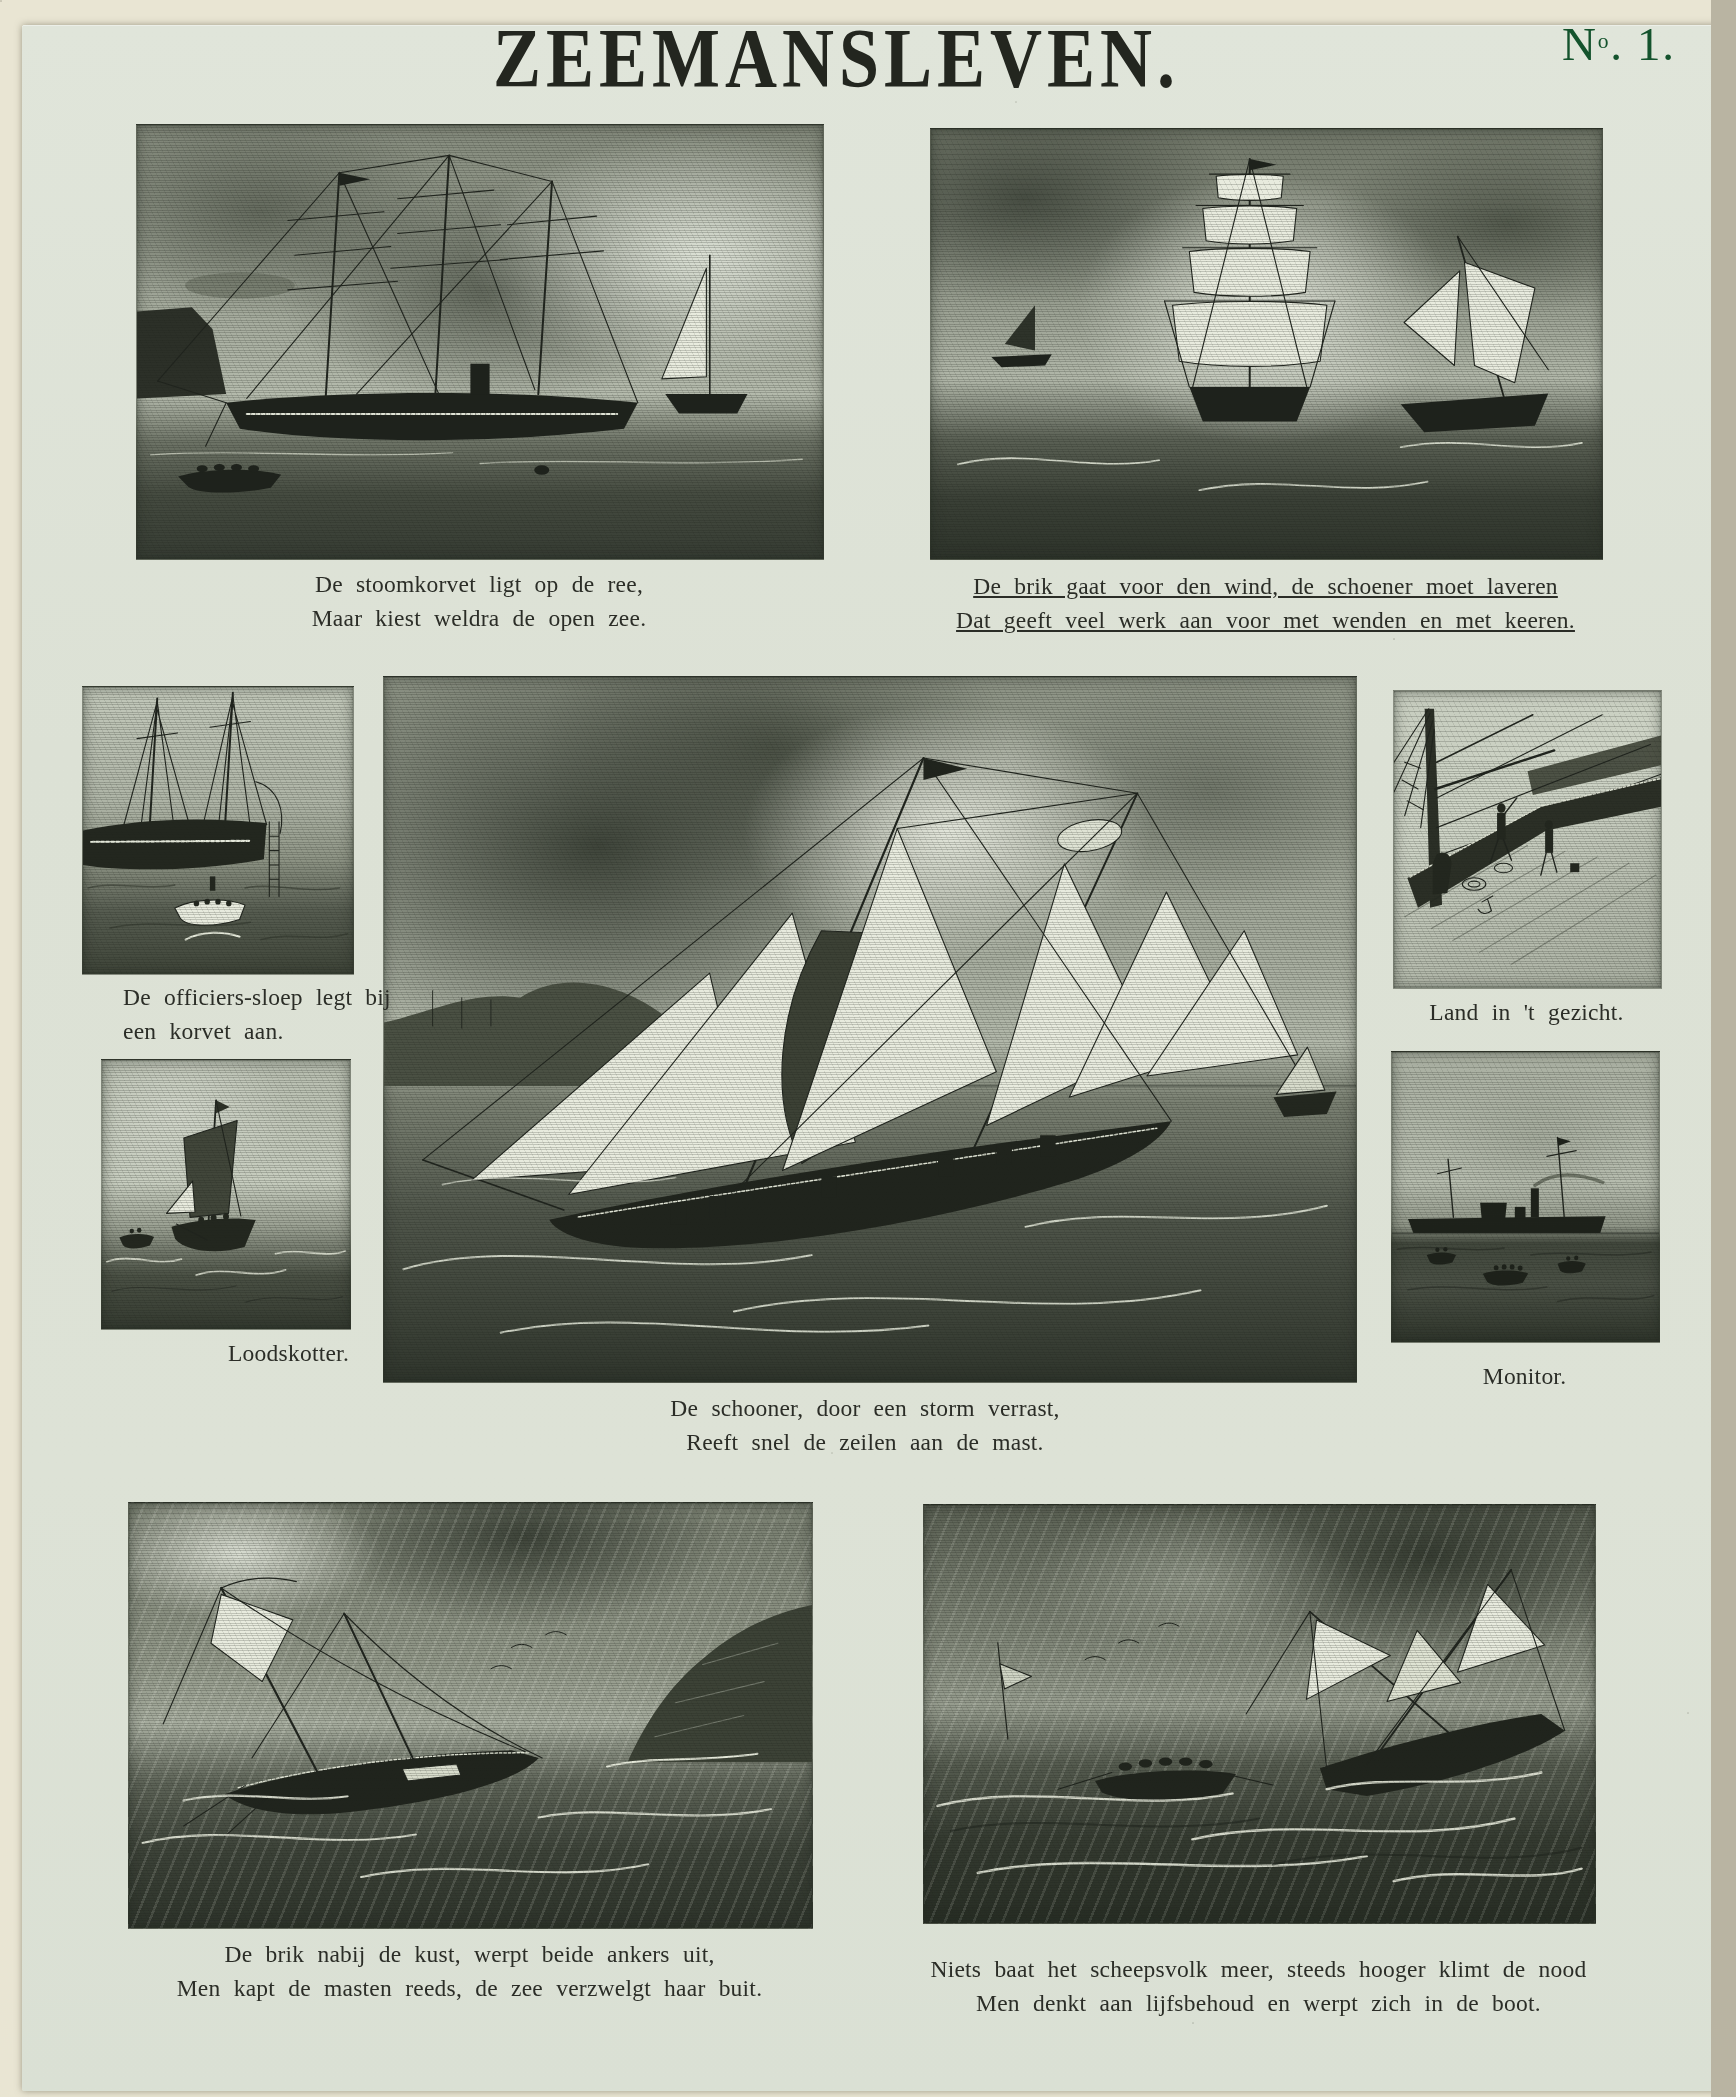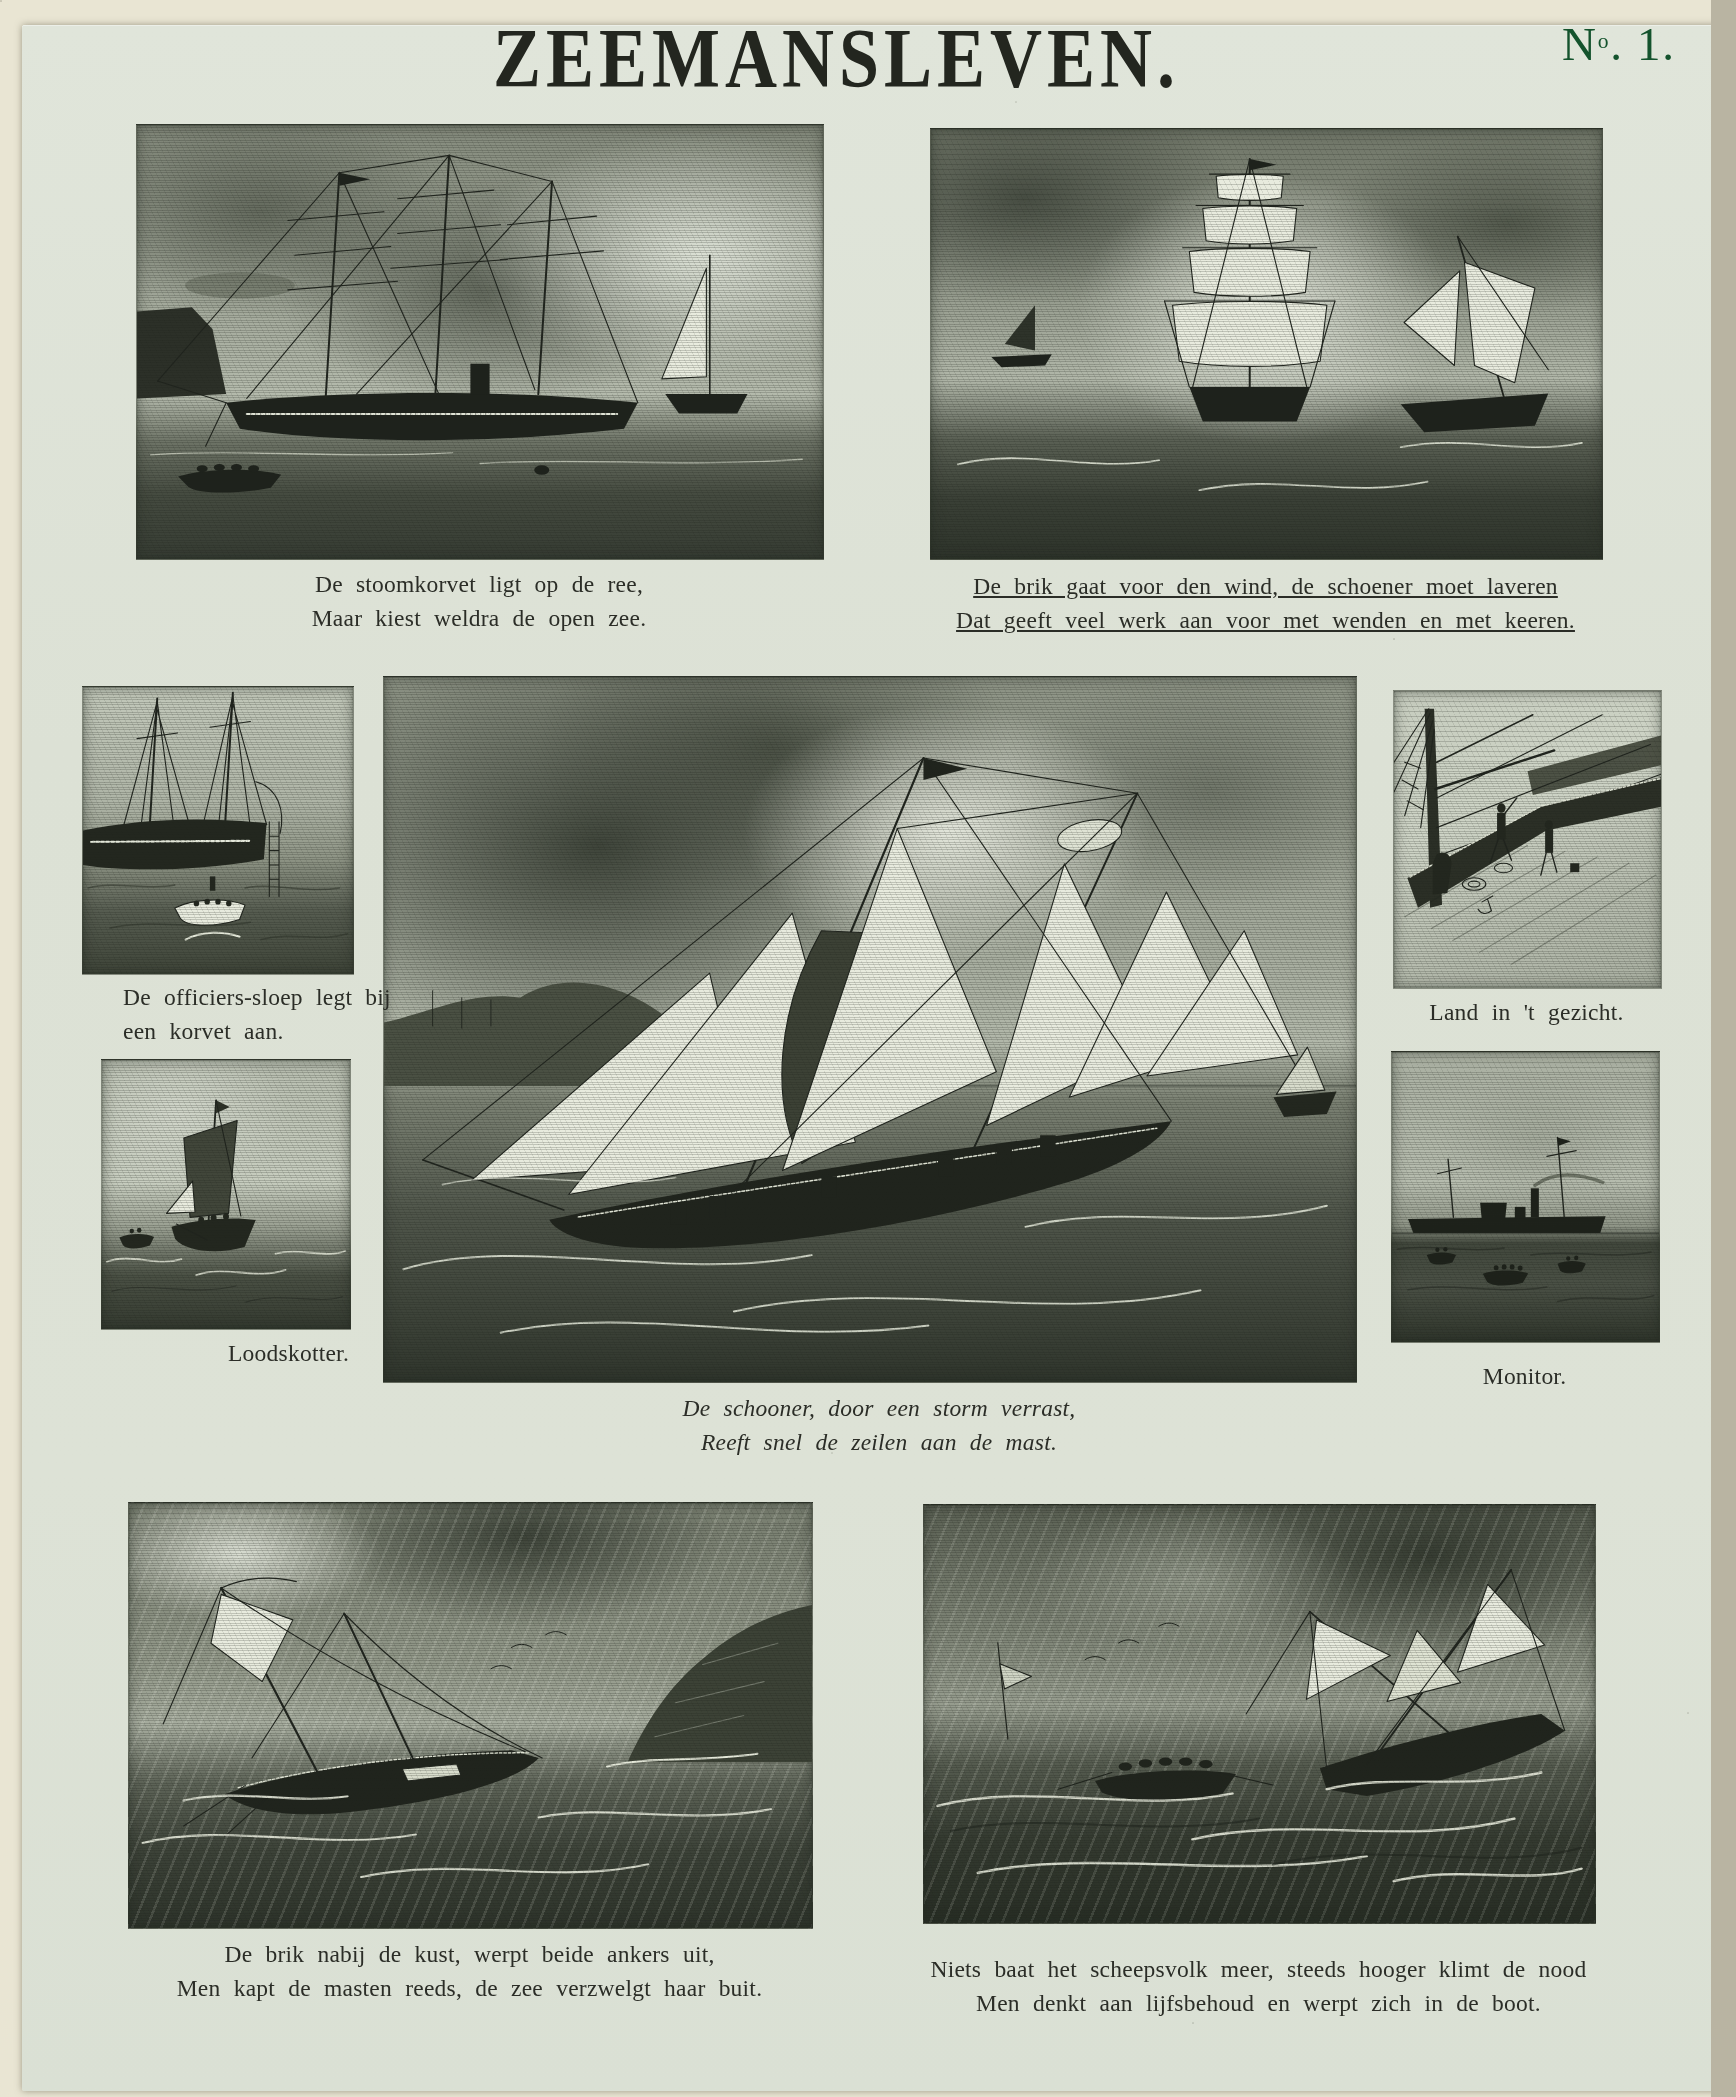--- a/index.html
+++ b/index.html
@@ -70,21 +70,21 @@
       linear-gradient(180deg,#5b6154 0%,#7d8375 30%,#969c8e 48%,#555b4f 62%,#343a30 80%,#272d24 100%);}
   
   .cap{position:absolute;font-size:23.5px;line-height:34px;text-align:center;color:#2b2d27;
        word-spacing:.3em;letter-spacing:.01em;}
   .cap .cl{display:block;}
   .cap.left{text-align:left;}
   .c1{left:136px;top:567px;width:686px;}
   .c2{left:930px;top:569px;width:671px;text-decoration:underline;}
   .c3{left:123px;top:980px;width:319px;}
   .c4{left:101px;top:1336px;width:248px;text-align:right;}
-  .c5{left:393px;top:1391px;width:972px;font-style:italic;}
+  .c5{left:379px;top:1391px;width:972px;}
   .c6{left:1393px;top:995px;width:267px;}
   .c7{left:1391px;top:1359px;width:267px;}
   .c8{left:128px;top:1937px;width:683px;}
   .c9{left:923px;top:1952px;width:671px;}
 </style>
 </head>
 <body>
 
 <div class="canvas">
   <div class="sheet"></div>

